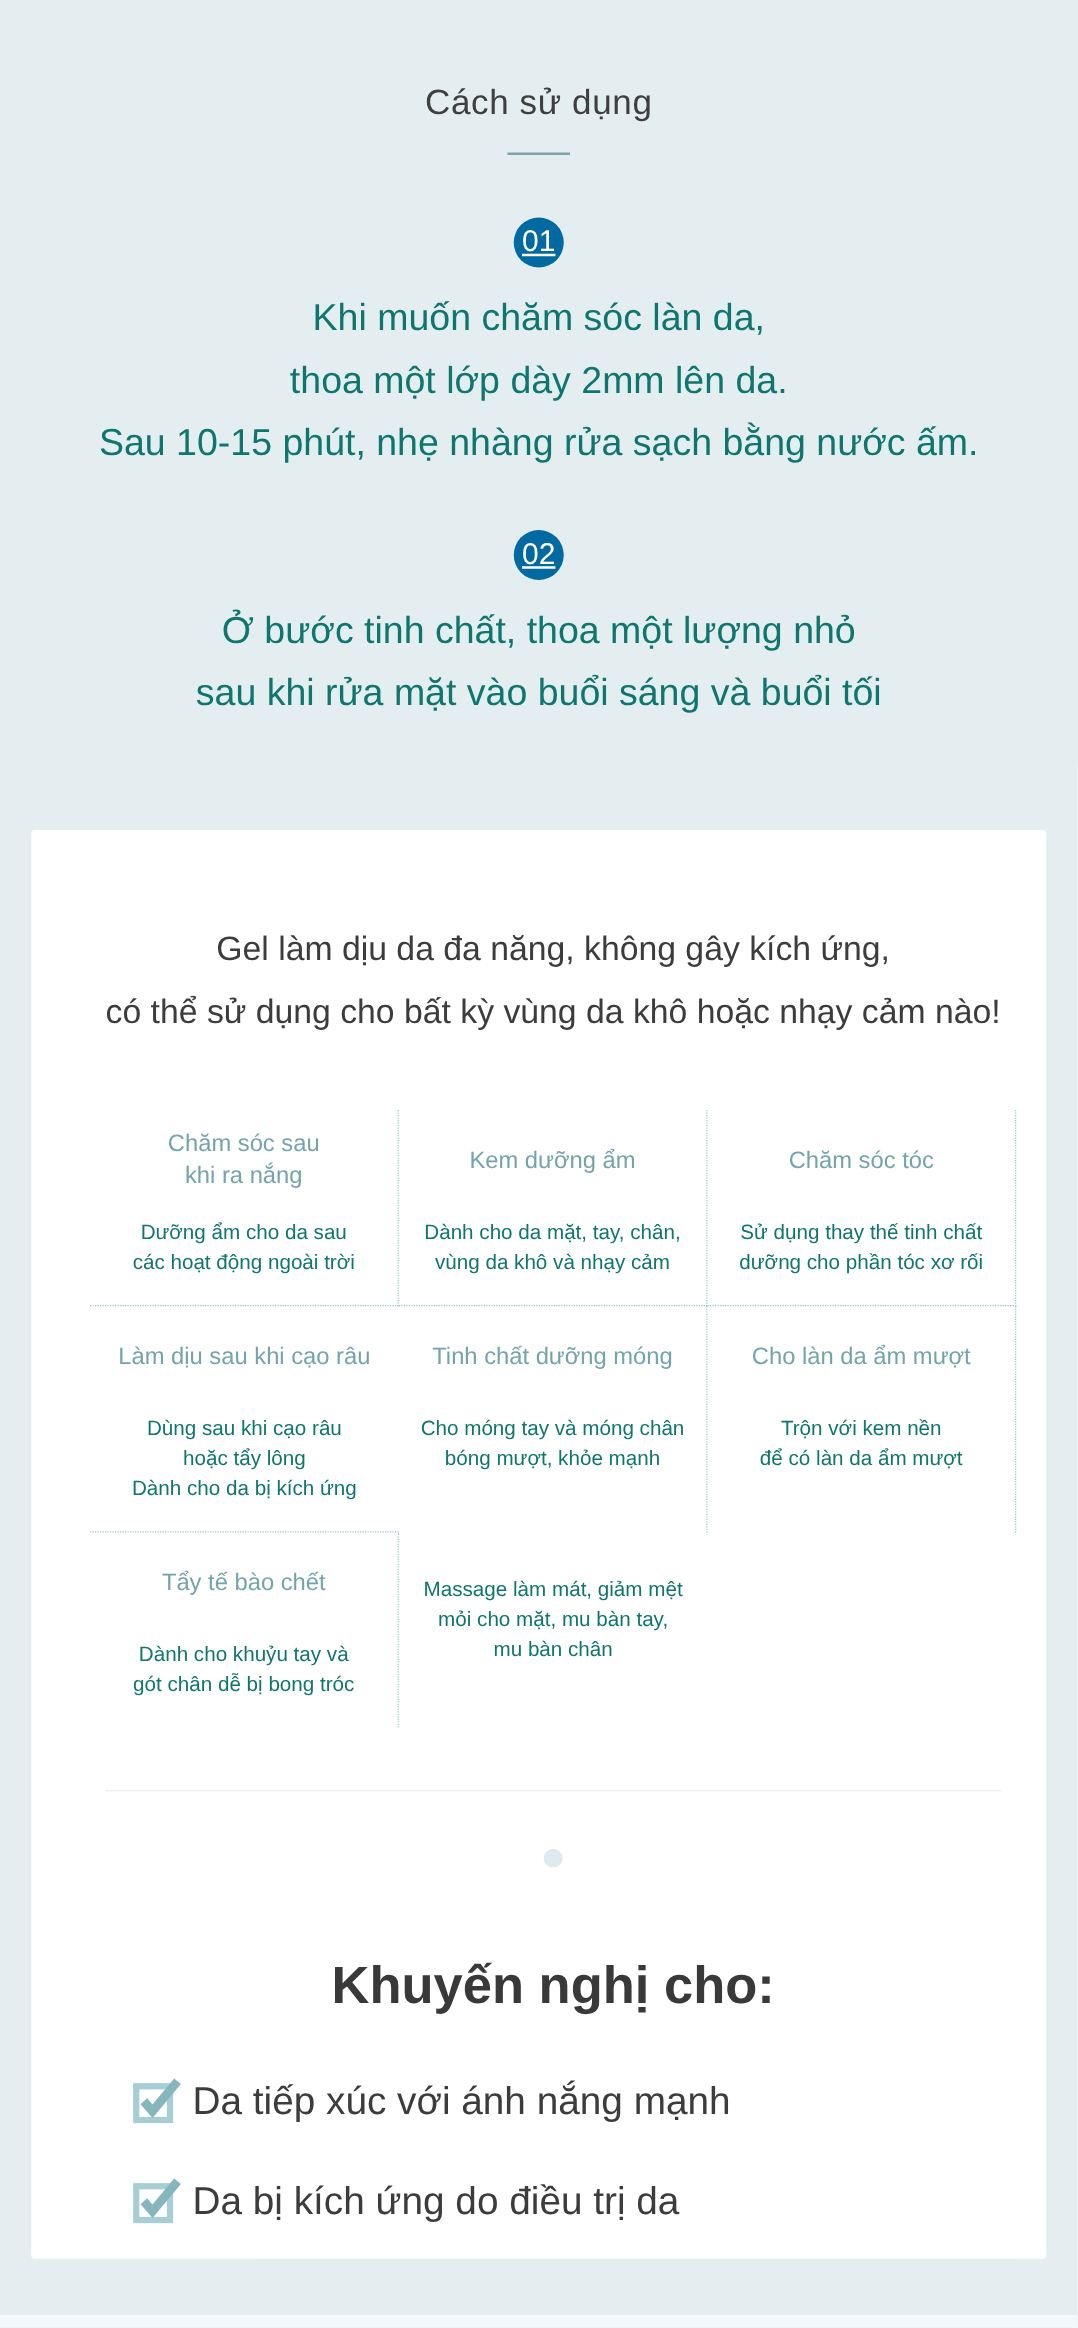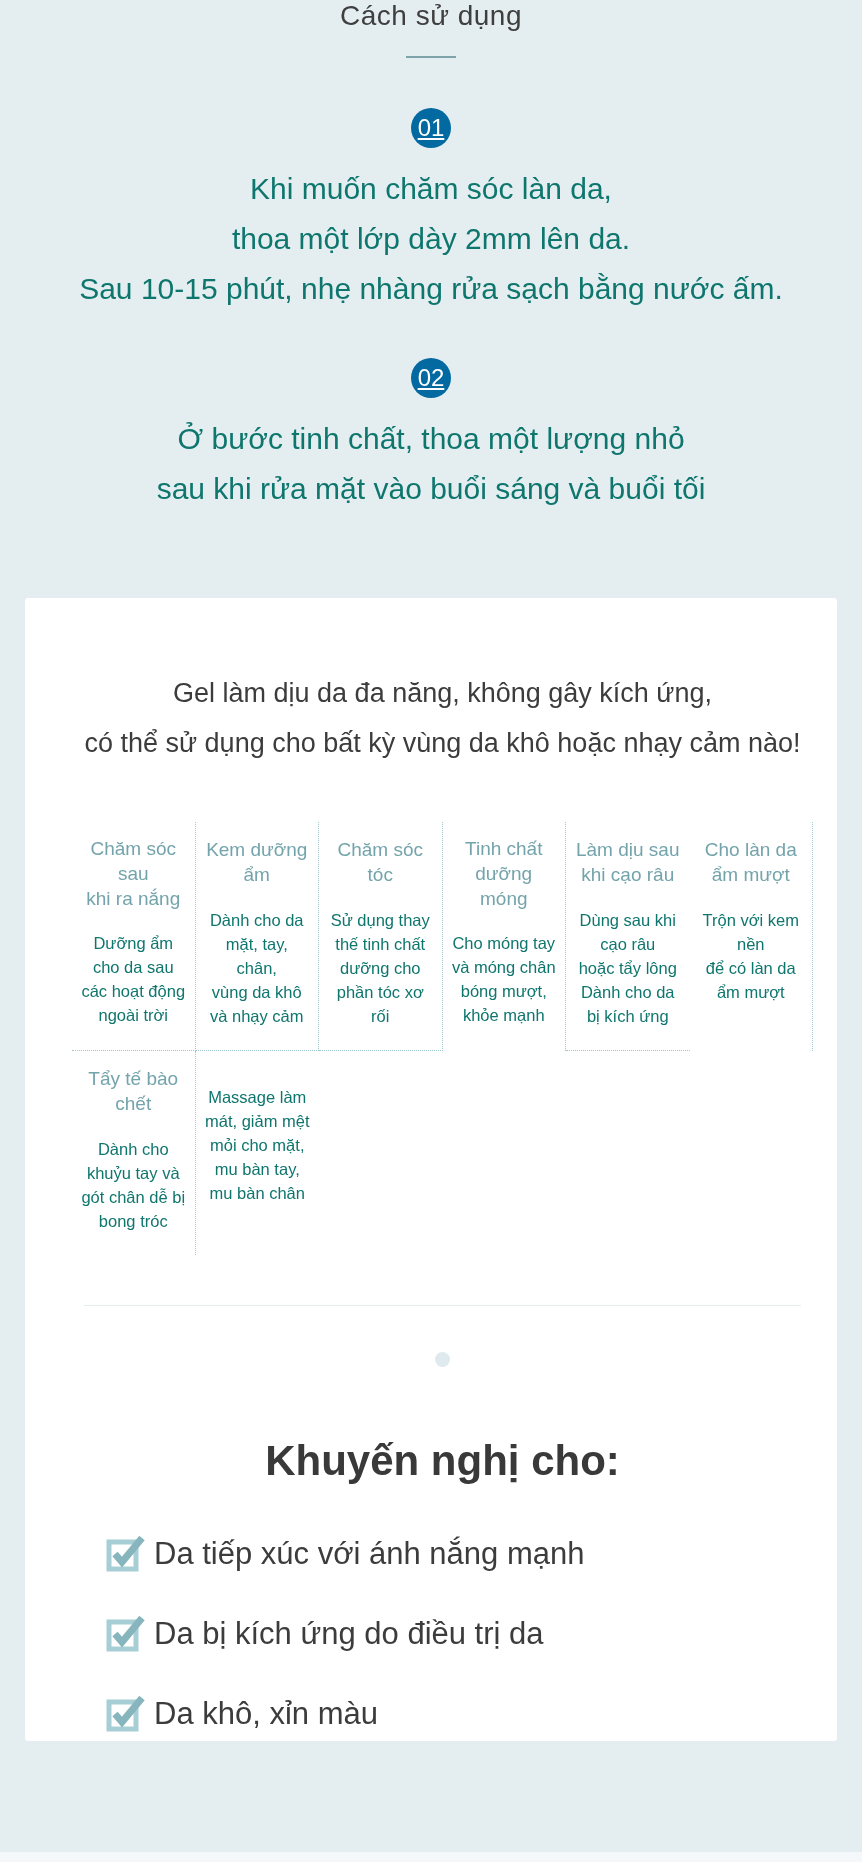--- a/index.html
+++ b/index.html
@@ -7,21 +7,21 @@
     font-family:"Liberation Sans","DejaVu Sans",sans-serif;
     background:#e4eef1;
   }
   .page{
     position:relative;
     width:862px;height:1862px;
     background:#e4eef1;
     overflow:hidden;
     margin:0 auto;
   }
-  .usage{ text-align:center; }
+  .usage{ text-align:center; padding-top:66px; }
   .usage-title{
     font-size:28px; color:#3f3f3f; letter-spacing:.5px;
   }
   .title-divider{
     width:50px;height:2px;background:#7da4a8;border:none;
     margin:24px auto 0;
   }
   .step-badge{
     width:40px;height:40px;border-radius:50%;
     background:#0369a1;color:#ffffff;
@@ -46,21 +46,21 @@
     text-align:center;
     padding-left:23px;
   }
   .card-heading{
     margin-top:70px;
     font-size:27px;line-height:50px;color:#3c3c3c;
     white-space:pre-line;
   }
   .features{
     display:grid;
-    grid-template-columns:repeat(6,1fr);
+    grid-template-columns:repeat(3,1fr);
     margin:54px 24px 0;
   }
   .feat-cell{
     box-sizing:border-box;
     padding:14px 8px 22px;
   }
   .feat-cell.v-div{ border-right:1px dotted #9fc6cc; }
   .feat-cell.h-div{ border-bottom:1px dotted #9fc6cc; }
   .feat-title{
     min-height:52px;
@@ -135,30 +135,30 @@
       <div class="feat-cell v-div h-div">
         <div class="feat-title">Kem dưỡng ẩm</div>
         <div class="feat-desc">Dành cho da mặt, tay, chân,
 vùng da khô và nhạy cảm</div>
       </div>
       <div class="feat-cell v-div h-div">
         <div class="feat-title">Chăm sóc tóc</div>
         <div class="feat-desc">Sử dụng thay thế tinh chất
 dưỡng cho phần tóc xơ rối</div>
       </div>
-      <div class="feat-cell v-div">
-        <div class="feat-title">Tinh chất dưỡng móng</div>
-        <div class="feat-desc">Cho móng tay và móng chân
-bóng mượt, khỏe mạnh</div>
-      </div>
       <div class="feat-cell h-div">
         <div class="feat-title">Làm dịu sau khi cạo râu</div>
         <div class="feat-desc">Dùng sau khi cạo râu
 hoặc tẩy lông
 Dành cho da bị kích ứng</div>
+      </div>
+      <div class="feat-cell v-div">
+        <div class="feat-title">Tinh chất dưỡng móng</div>
+        <div class="feat-desc">Cho móng tay và móng chân
+bóng mượt, khỏe mạnh</div>
       </div>
       <div class="feat-cell v-div">
         <div class="feat-title">Cho làn da ẩm mượt</div>
         <div class="feat-desc">Trộn với kem nền
 để có làn da ẩm mượt</div>
       </div>
       <div class="feat-cell v-div">
         <div class="feat-title">Tẩy tế bào chết</div>
         <div class="feat-desc">Dành cho khuỷu tay và
 gót chân dễ bị bong tróc</div>

